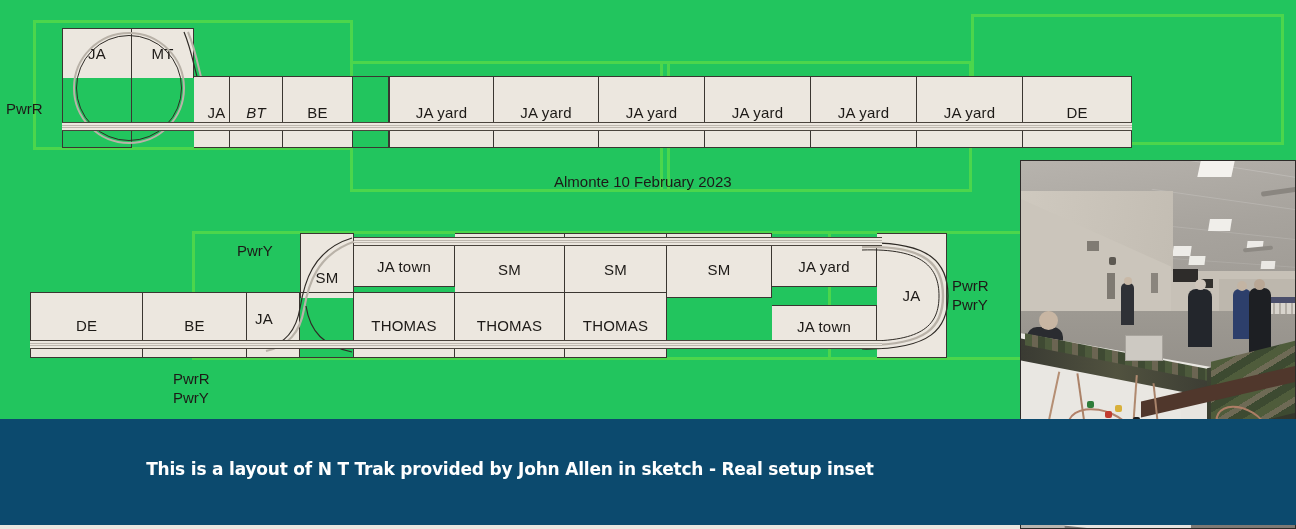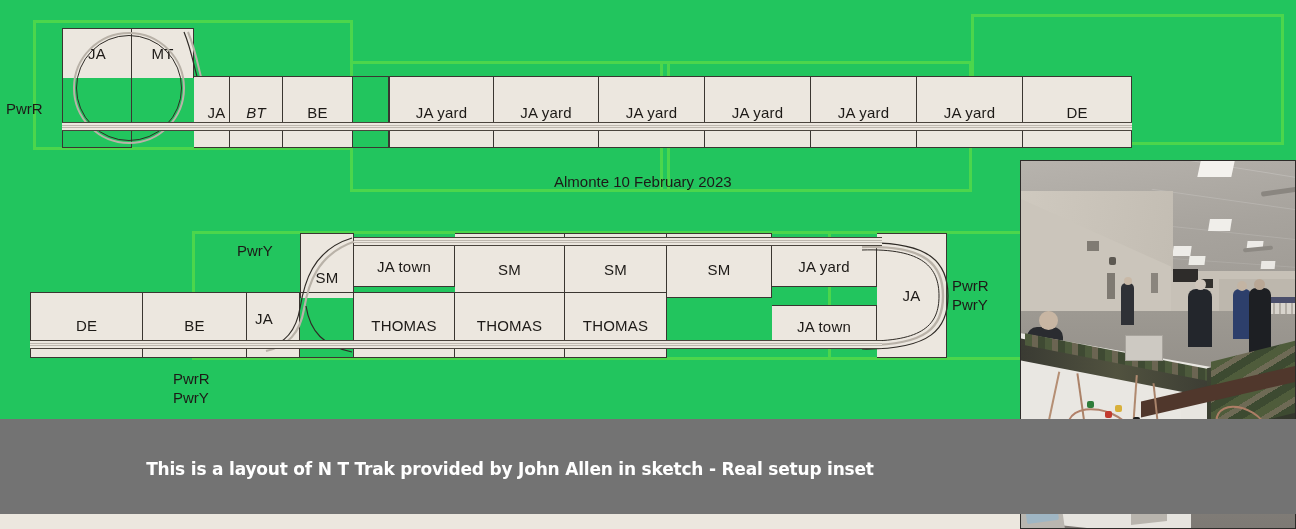--- a/index.html
+++ b/index.html
@@ -55,21 +55,21 @@
   
   .curve{position:absolute;}
   .curve svg{display:block;overflow:visible;}
 
   
   .photo{position:absolute;left:1020px;top:160px;width:276px;height:369px;overflow:hidden;
     background:#6e6a66;border:1px solid #2d2b29;box-sizing:border-box;}
   .ph{position:absolute;}
 
   
-  .capbar{position:absolute;left:0;top:419px;width:1296px;height:95px;background:#737373;}
+  .capbar{position:absolute;left:0;top:419px;width:1296px;height:106px;background:#0c4a6e;}
   .capText{position:absolute;left:0;top:40px;width:1020px;text-align:center;
     color:#fff;font-size:17px;font-weight:bold;font-family:"DejaVu Sans",sans-serif;
     letter-spacing:-.2px;}
 </style>
 </head>
 <body>
 
 <div id="stage">
 
   <div class="sketch">

